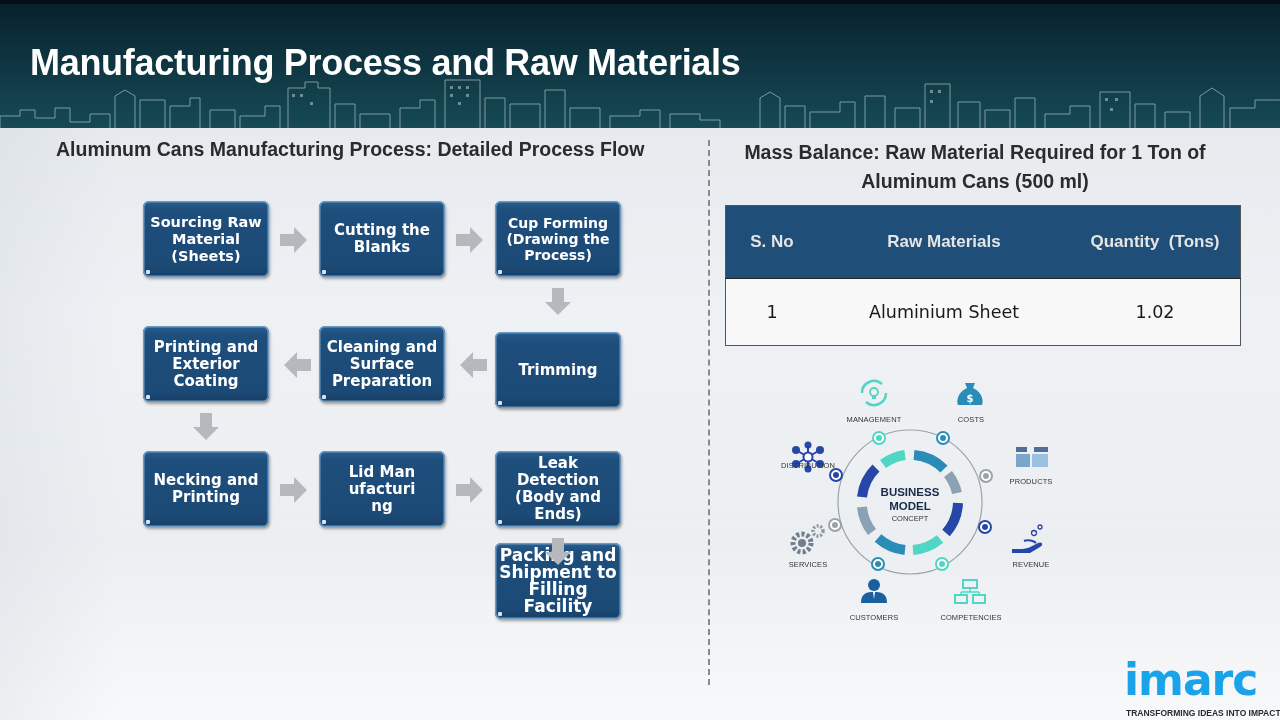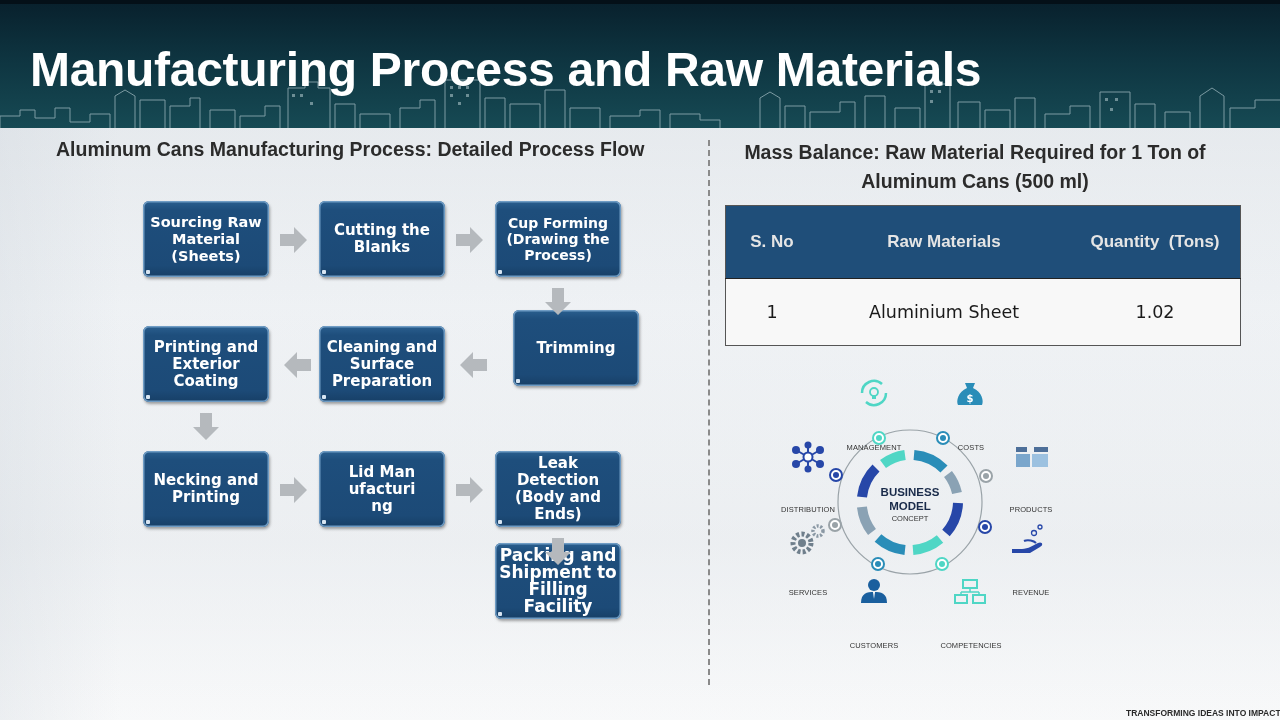--- a/index.html
+++ b/index.html
@@ -20,21 +20,21 @@
     background: linear-gradient(180deg, #08202c 0%, #0e3440 45%, #164a54 100%);
     overflow: hidden;
   }
   .header::before {
     content: ""; position: absolute; left: 0; top: 0; width: 100%; height: 4px; background: #041018;
   }
   .skyline { position: absolute; left: 0; bottom: 0; width: 1280px; height: 50px; }
   .header-title {
     position: absolute; left: 30px; top: 42px;
     font-family: "Liberation Sans", sans-serif; font-weight: bold;
-    font-size: 48px; color: #ffffff; letter-spacing: -0.3px;
+    font-size: 36px; color: #ffffff; letter-spacing: -0.3px;
   }
   .left-title {
     position: absolute; left: 56px; top: 138px;
     font-family: "Liberation Sans", sans-serif; font-weight: bold;
     font-size: 19.5px; color: #2b2b2b;
   }
   .divider {
     position: absolute; left: 708px; top: 140px; height: 545px; width: 0;
     border-left: 2px dashed #8a8a8a;
   }
@@ -69,21 +69,20 @@
   }
   table.mb td {
     background: #f8f8f8; color: #1a1a1a; height: 64px; text-align: center;
     font-family: "DejaVu Sans", sans-serif; font-size: 17.5px;
   }
   .bm { position: absolute; left: 770px; top: 365px; width: 300px; height: 265px; }
   .bm-label {
     position: absolute; font-family: "Liberation Sans", sans-serif;
     font-size: 7.5px; color: #333; letter-spacing: 0.1px; white-space: nowrap;
     transform: translateX(-50%);
-    margin-top: 28px;
   }
   .logo {
     position: absolute; left: 1124px; top: 654px; width: 150px; height: 66px;
   }
   .logo-word {
     position: absolute; left: 0; top: 0; font-family: "DejaVu Sans", sans-serif;
     font-size: 44px; font-weight: bold; color: #1aa3e8; letter-spacing: -1px;
   }
   .logo-tag {
     position: absolute; left: 2px; top: 54px; font-family: "Liberation Sans", sans-serif;
@@ -150,21 +149,21 @@
     </g>
   </svg>
   <div class="header-title">Manufacturing Process and Raw Materials</div>
 </div>
 
 <div class="left-title">Aluminum Cans Manufacturing Process: Detailed Process Flow</div>
 
 <div class="step" style="left:143px;top:201px;font-size:14.5px;line-height:17px;">Sourcing Raw Material (Sheets)</div>
 <div class="step" style="left:319px;top:201px;">Cutting the Blanks</div>
 <div class="step" style="left:495px;top:201px;font-size:14px;line-height:16px;">Cup Forming (Drawing the Process)</div>
-<div class="step" style="left:495px;top:310px;margin-left:18px;">Trimming</div>
+<div class="step" style="left:495px;top:332px;">Trimming</div>
 <div class="step" style="left:319px;top:326px;">Cleaning and Surface Preparation</div>
 <div class="step" style="left:143px;top:326px;">Printing and Exterior Coating</div>
 <div class="step" style="left:143px;top:451px;">Necking and Printing</div>
 <div class="step" style="left:319px;top:451px;word-break:break-all;padding:0 28px;">Lid Manufacturing</div>
 <div class="step" style="left:495px;top:451px;">Leak Detection (Body and Ends)</div>
 <div class="step" style="left:495px;top:543px;font-size:17px;">Packing and Shipment to Filling Facility</div>
 
 <svg class="arrow" style="left:280px;top:226px" width="28" height="28" viewBox="0 0 28 28">
     <path d="M0 8 H14 V1 L27 14 L14 27 V20 H0 Z" fill="#b5b9bd"></path>
   </svg>
@@ -316,18 +315,19 @@
         <circle cx="0" cy="12" r="3.5" fill="#2747a8"></circle>
     </g>
   </svg>
   <div class="bm-label" style="left:104px;top:50px">MANAGEMENT</div>
   <div class="bm-label" style="left:201px;top:50px">COSTS</div>
   <div class="bm-label" style="left:261px;top:112px">PRODUCTS</div>
   <div class="bm-label" style="left:261px;top:195px">REVENUE</div>
   <div class="bm-label" style="left:201px;top:248px">COMPETENCIES</div>
   <div class="bm-label" style="left:104px;top:248px">CUSTOMERS</div>
   <div class="bm-label" style="left:38px;top:195px">SERVICES</div>
-  <div class="bm-label" style="left:38px;top:112px">DISTRIBUTION</div>
+  <div class="bm-label" style="left:38px;top:96px">DISTRIBUTION</div>
 </div>
 
 <div class="logo">
+  <div class="logo-word">imarc</div>
   <div class="logo-tag">TRANSFORMING IDEAS INTO IMPACT</div>
 </div>
 
 </body></html>

